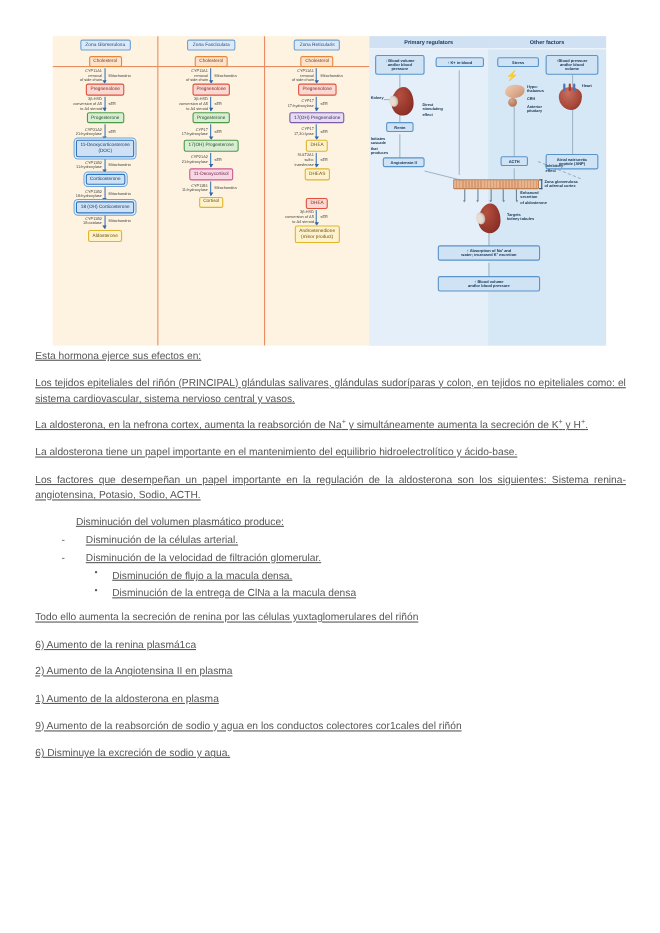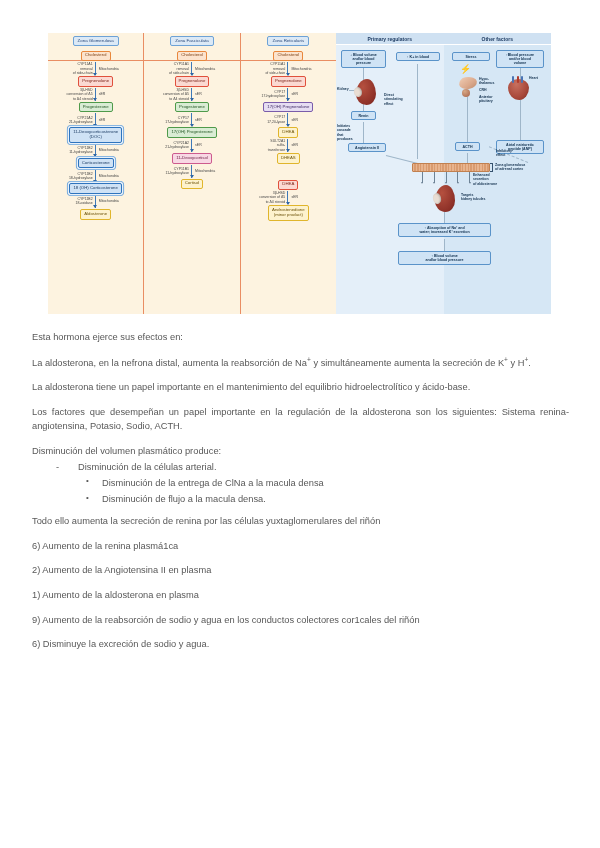--- a/index.html
+++ b/index.html
@@ -222,25 +222,26 @@
   }
   .tick-arrows i::after{
     content:""; position:absolute; bottom:-0.5px; left:50%; transform:translateX(-50%);
     border-left:1.5px solid transparent; border-right:1.5px solid transparent;
     border-top:2.2px solid #6d8396;
   }
 
   
   .doc-text {
     position: absolute;
-    left: 32px; top: 330px;
+    left: 32px; top: 316px;
     width: 537px;
     color: #585858;
     font-size: 9.3px;
     line-height: 1.52;
+    text-decoration: underline;
   }
   .doc-text p { margin-bottom: 10.5px; }
   .justify { text-align: justify; }
   .dash-list { list-style: none; margin: 0 0 0 0; padding-left: 20px; }
   .dash-list > li {
     position: relative; padding-left: 26px; margin-bottom: 2px;
   }
   .dash-list > li::before {
     content: "-"; position: absolute; left: 4px; top: 0;
   }
@@ -490,35 +491,37 @@
       <div class="rbox" style="left:62px; top:206px; width:93px; white-space:pre-line;">↑ Blood volume
 and/or blood pressure</div>
     </div>
   </div>
 </div>
 
 <div class="doc-text">
 
   <p>Esta hormona ejerce sus efectos en:</p>
 
-
-  <p class="justify"><span>La aldosterona, en la nefrona distal, aumenta la reabsorción de Na</span><sup>+</sup><span> y simultáneamente aumenta la secreción de K</span><sup>+</sup><span> y H</span><sup>+</sup><span>.</span></p>
+  <p class="justify">Los tejidos epiteliales del riñón (PRINCIPAL) glándulas salivares, glándulas sudoríparas y colon, en tejidos no epiteliales como: el sistema cardiovascular, sistema nervioso central y vasos.</p>
+
+  <p class="justify"><span>La aldosterona, en la nefrona cortex, aumenta la reabsorción de Na</span><sup>+</sup><span> y simultáneamente aumenta la secreción de K</span><sup>+</sup><span> y H</span><sup>+</sup><span>.</span></p>
 
   <p class="justify">La aldosterona tiene un papel importante en el mantenimiento del equilibrio hidroelectrolítico y ácido-base.</p>
 
   <p class="justify">Los factores que desempeñan un papel importante en la regulación de la aldosterona son los siguientes: Sistema renina-angiotensina, Potasio, Sodio, ACTH.</p>
 
-  <p style="margin-bottom:2px;">Disminución del volumen plasmático produce:</p>
+  <p style="margin-bottom:2px;margin-left:37px;">Disminución del volumen plasmático produce:</p>
 
   <ul class="dash-list">
     <li>Disminución de la células arterial.</li>
+    <li>Disminución de la velocidad de filtración glomerular.</li>
   </ul>
   <ul class="bullet-list" style="margin-bottom:8px;">
+    <li>Disminución de flujo a la macula densa.</li>
     <li>Disminución de la entrega de ClNa a la macula densa</li>
-    <li>Disminución de flujo a la macula densa.</li>
   </ul>
 
   <p>Todo ello aumenta la secreción de renina por las células yuxtaglomerulares del riñón</p>
 
   <div class="numlist">
     <p>6) Aumento de la renina plasmá1ca</p>
     <p>2) Aumento de la Angiotensina II en plasma</p>
     <p>1) Aumento de la aldosterona en plasma</p>
     <p>9) Aumento de la reabsorción de sodio y agua en los conductos colectores cor1cales del riñón</p>
     <p>6) Disminuye la excreción de sodio y agua.</p>

